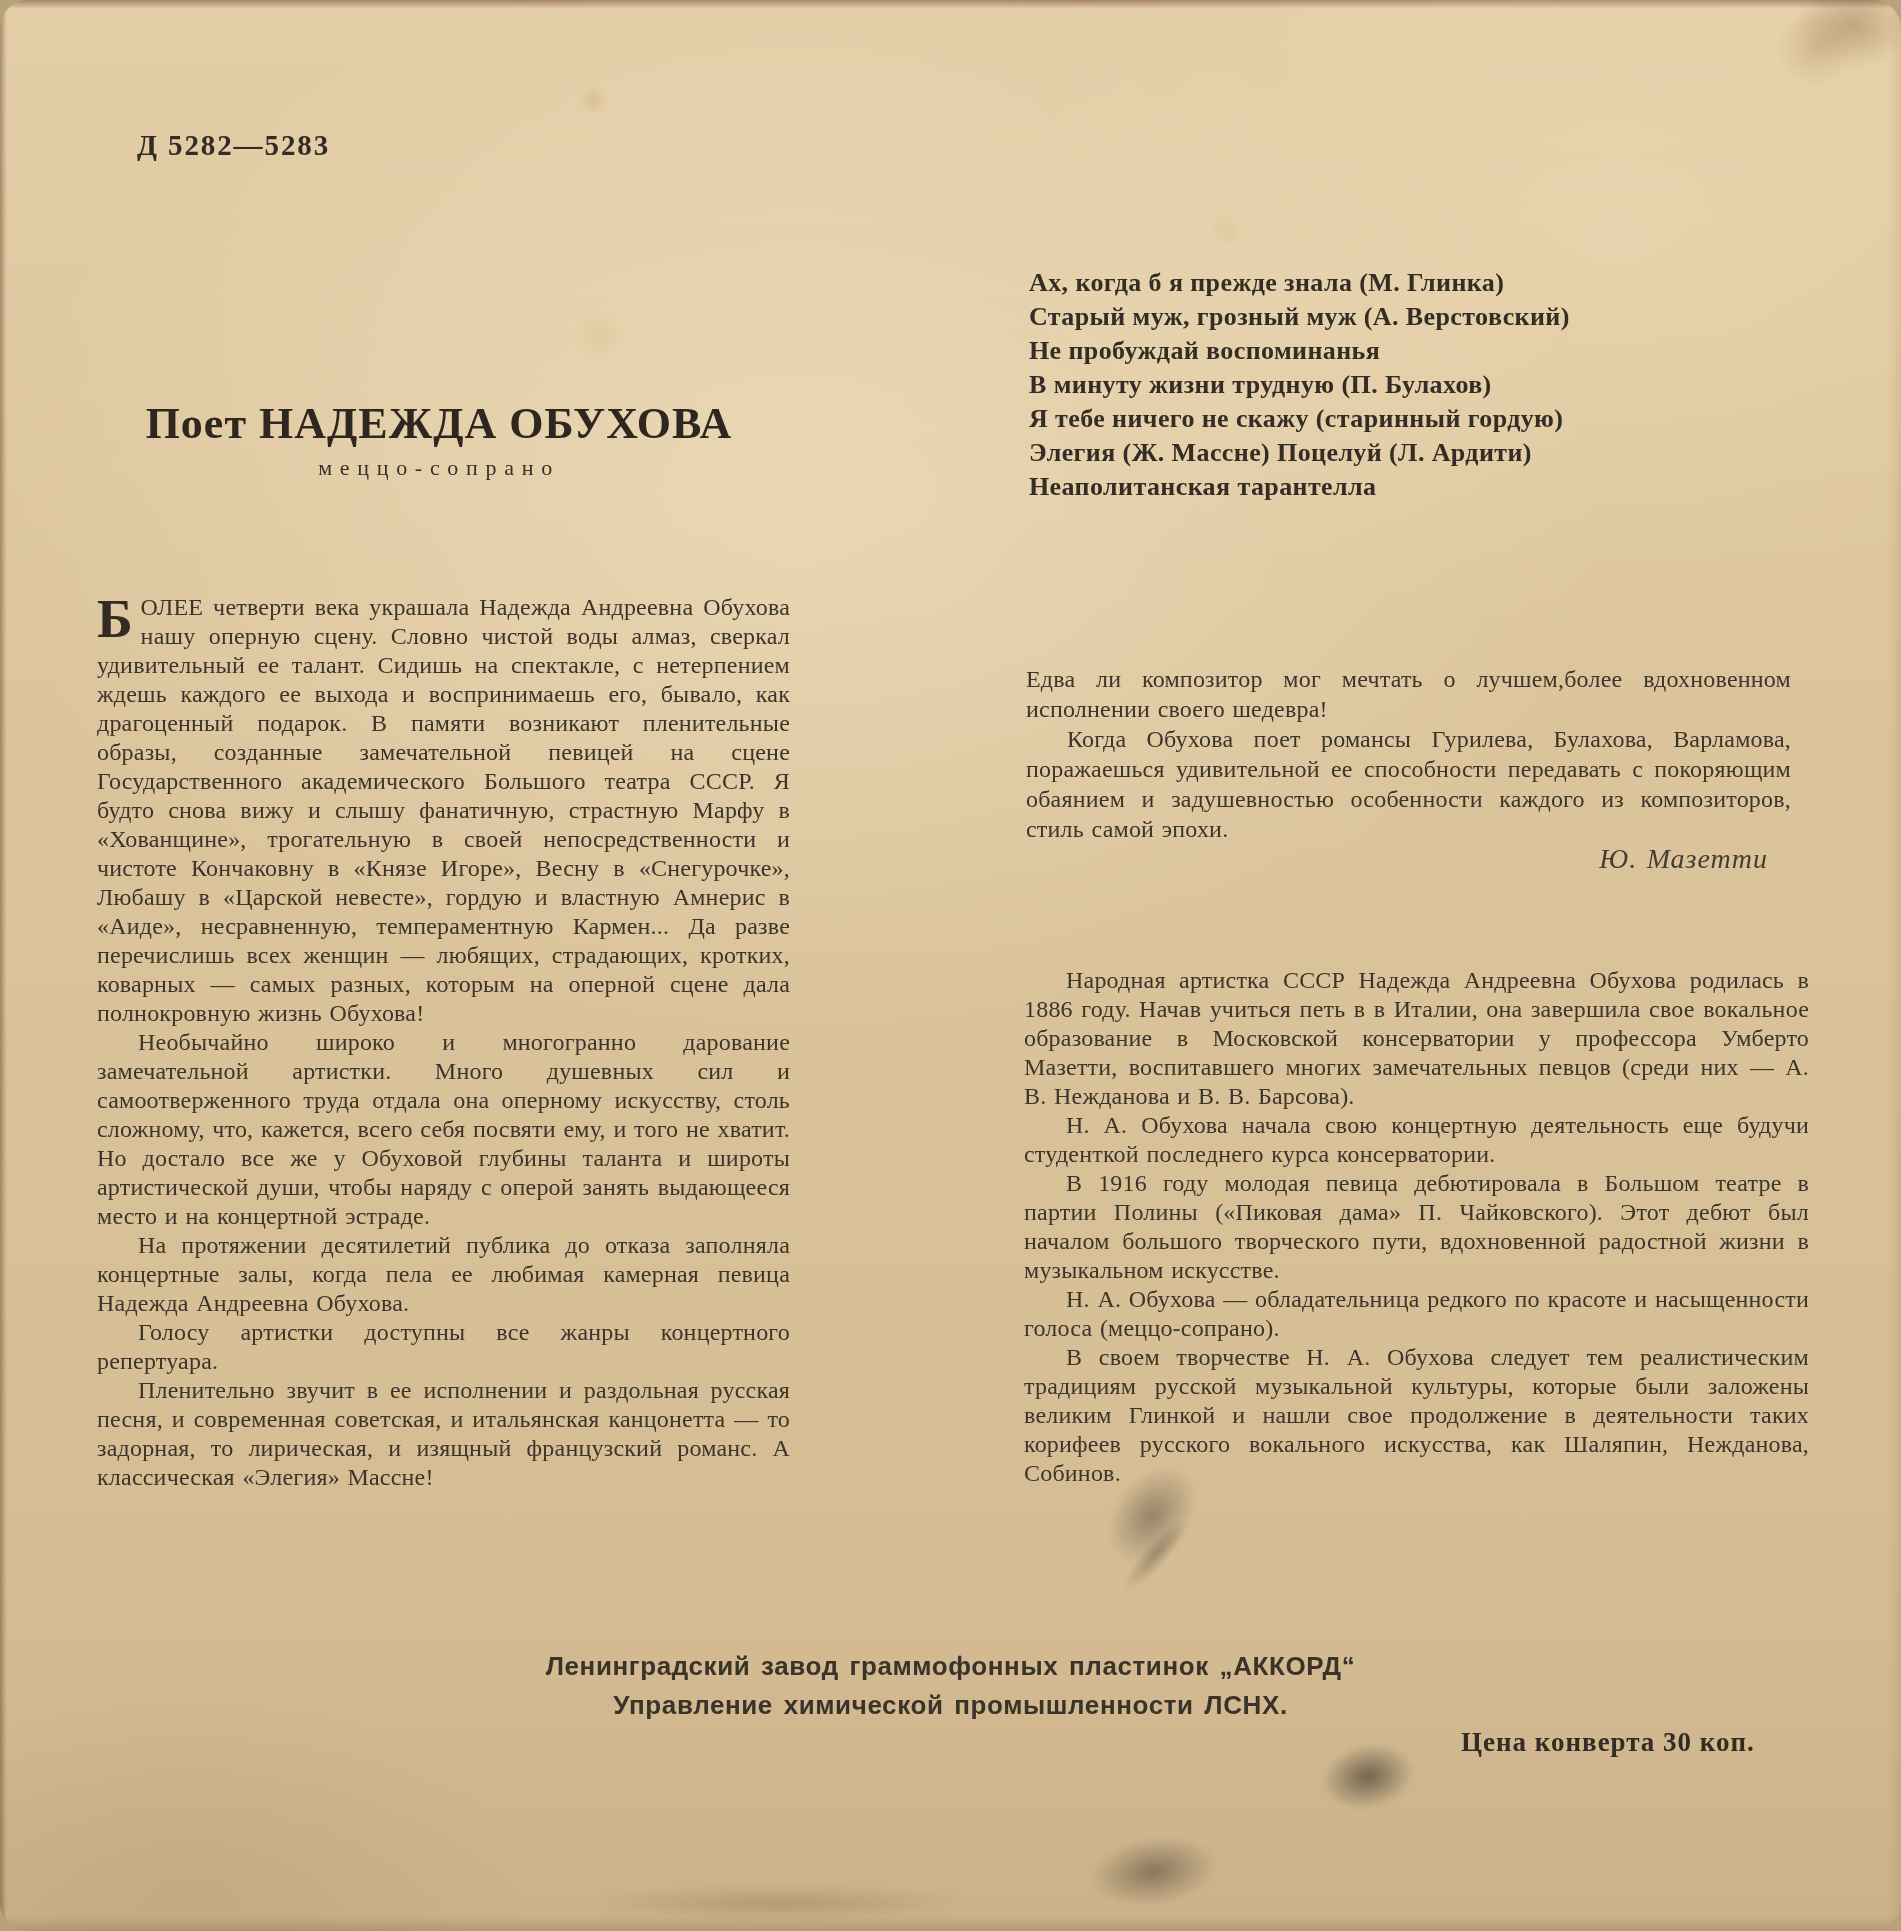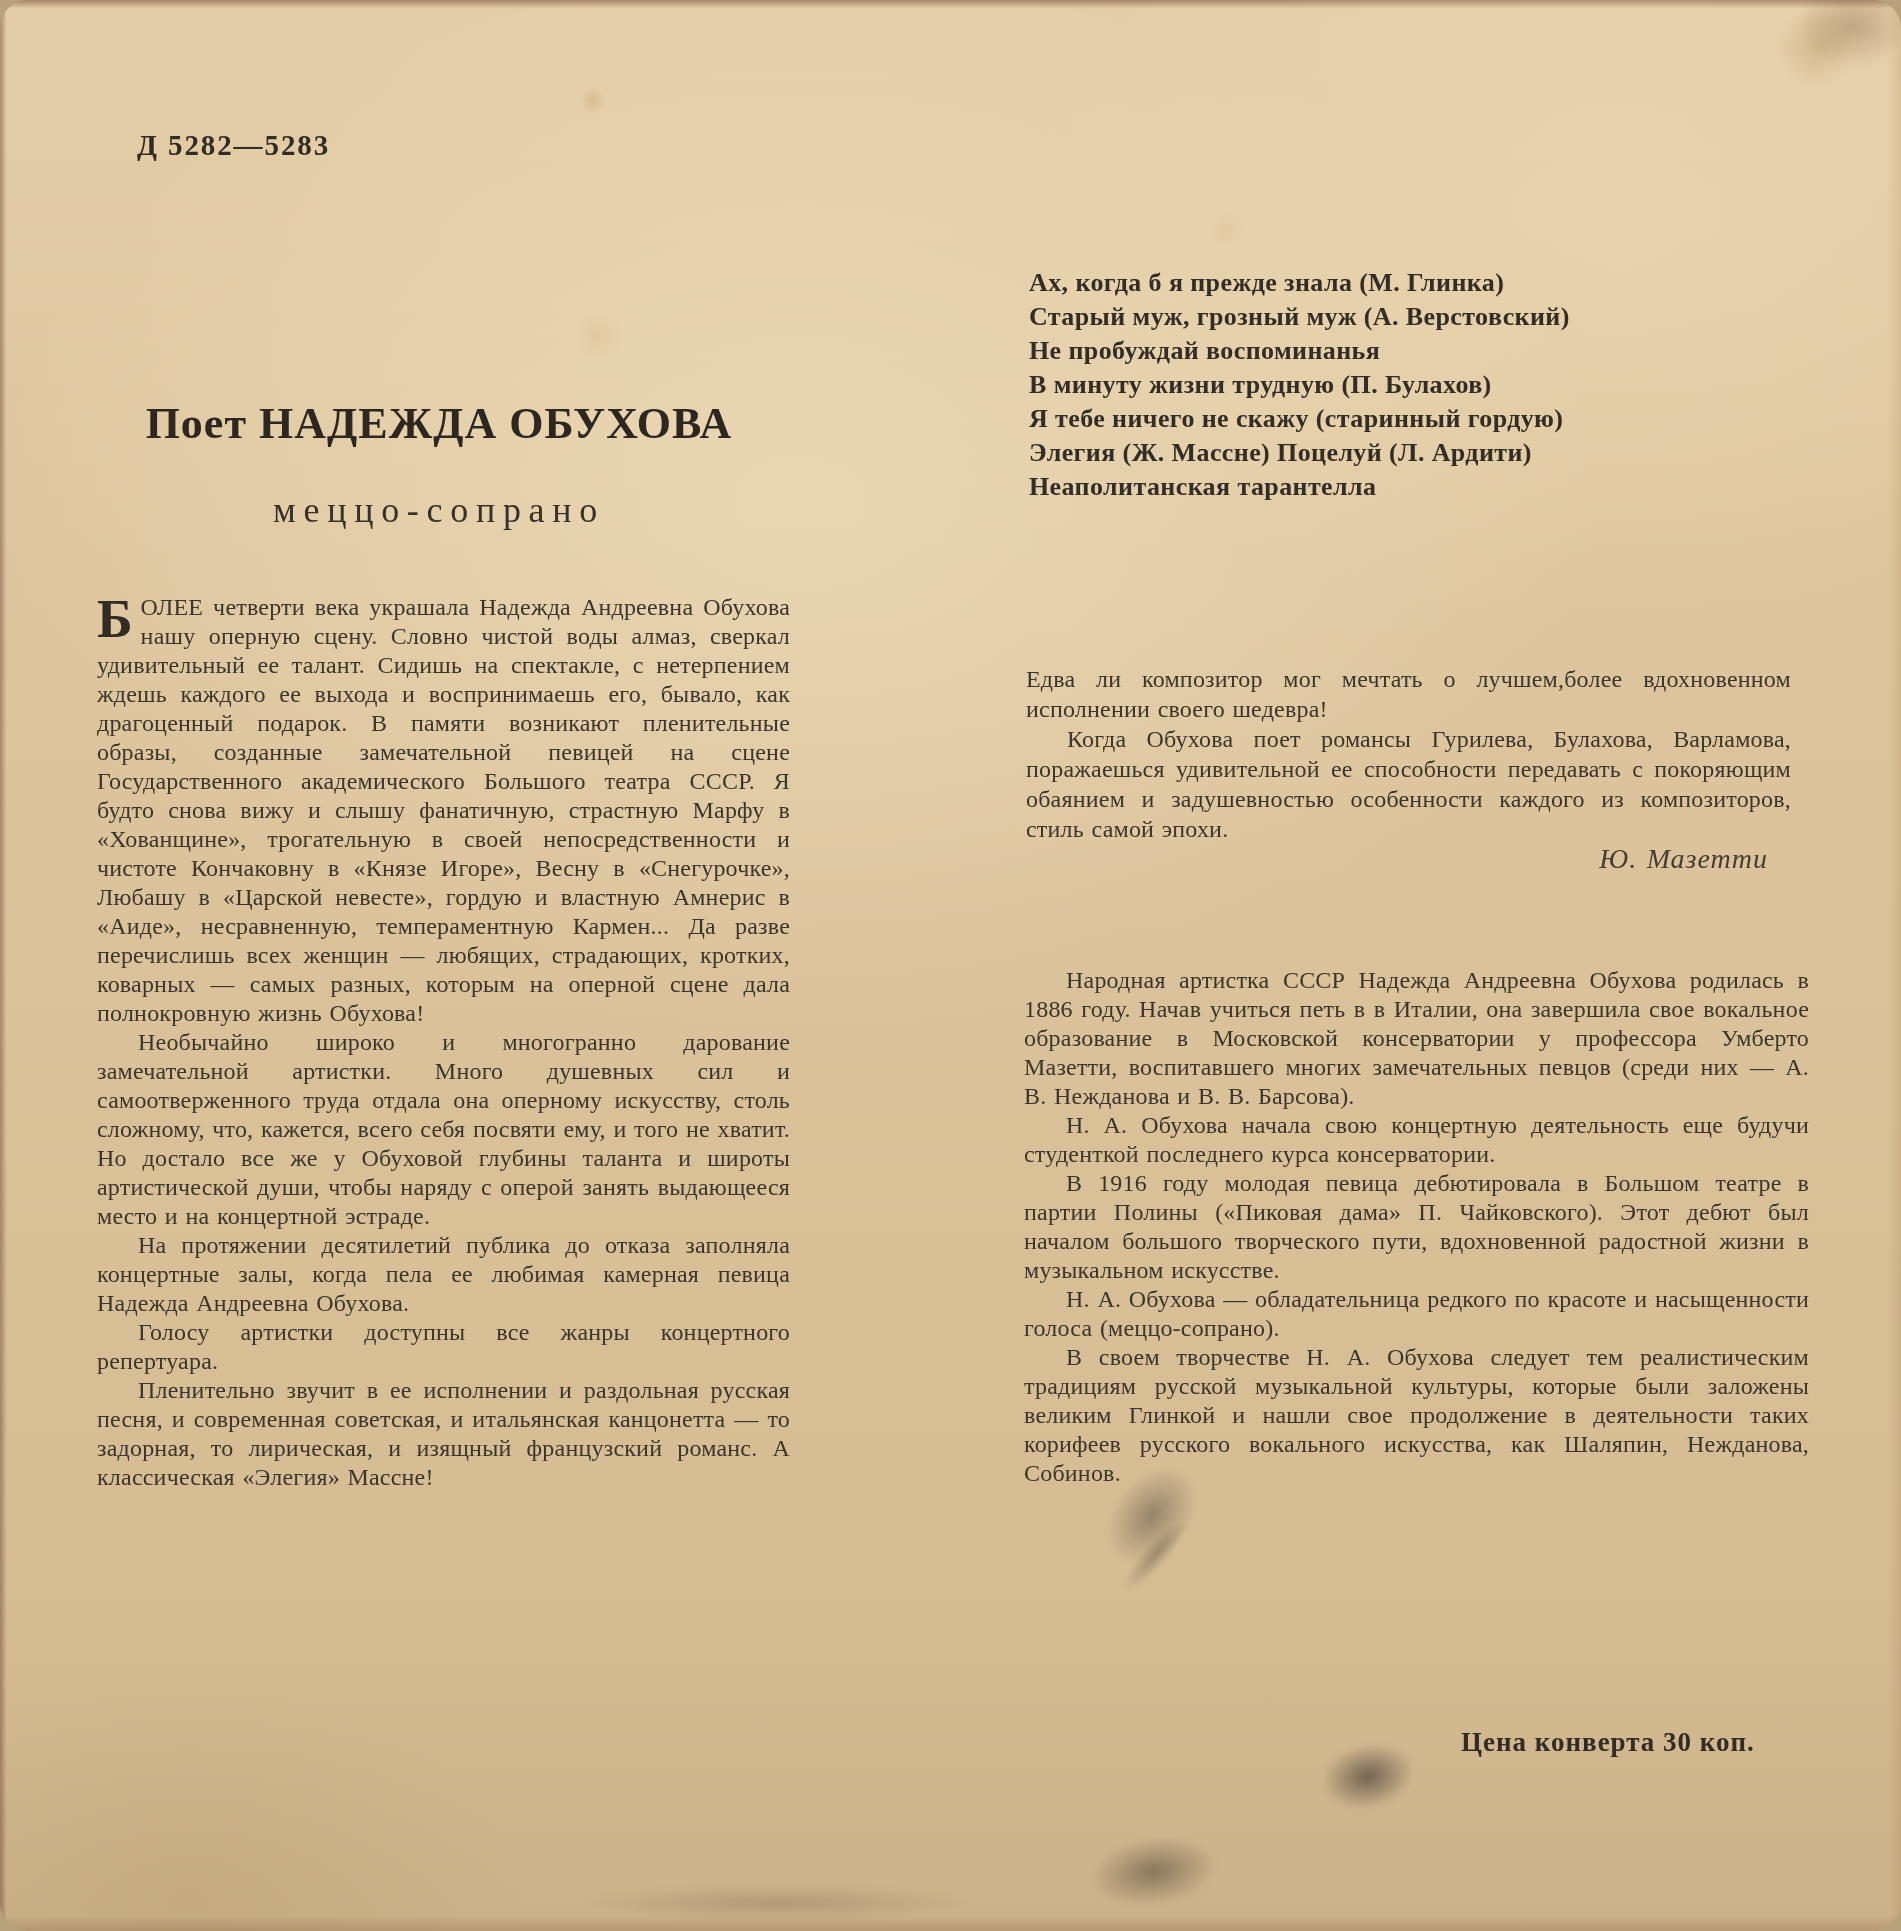--- a/index.html
+++ b/index.html
@@ -30,21 +30,21 @@
   .catalog{
     left:137px;top:129px;
     font-size:29px;font-weight:bold;letter-spacing:1.9px;color:#332c24;
   }
   .title-block{left:104px;top:398px;width:670px;text-align:center;}
   .title{
     font-size:44px;font-weight:bold;letter-spacing:1px;color:#2e2720;
     white-space:nowrap;
   }
   .subtitle{
-    margin-top:40px;font-size:36px;letter-spacing:7.7px;color:#38312a;
+    margin-top:6px;font-size:22px;letter-spacing:7.7px;color:#38312a;
   }
   .tracklist{
     left:1029px;top:266px;width:792px;
     font-size:26px;font-weight:bold;line-height:34px;
     letter-spacing:0.4px;color:#332d25;
   }
   .essay{
     left:97px;top:593px;width:693px;
     font-size:24px;line-height:29px;
     text-align:justify;letter-spacing:0.2px;word-spacing:1.4px;
@@ -139,20 +139,24 @@
   </div>
 
   <div class="abs bio">
     <p class="indent">Народная артистка СССР Надежда Андреевна Обухова родилась в 1886 году. Начав учиться петь в в Италии, она завершила свое вокальное образование в Московской консерватории у профессора Умберто Мазетти, воспитавшего многих замечательных певцов (среди них — А. В. Нежданова и В. В. Барсова).</p>
     <p class="indent">Н. А. Обухова начала свою концертную деятельность еще будучи студенткой последнего курса консерватории.</p>
     <p class="indent">В 1916 году молодая певица дебютировала в Большом театре в партии Полины («Пиковая дама» П. Чайковского). Этот дебют был началом большого творческого пути, вдохновенной радостной жизни в музыкальном искусстве.</p>
     <p class="indent">Н. А. Обухова — обладательница редкого по красоте и насыщенности голоса (меццо-сопрано).</p>
     <p class="indent">В своем творчестве Н. А. Обухова следует тем реалистическим традициям русской музыкальной культуры, которые были заложены великим Глинкой и нашли свое продолжение в деятельности таких корифеев русского вокального искусства, как Шаляпин, Нежданова, Собинов.</p>
   </div>
 
+  <div class="abs footer">
+    <div>Ленинградский завод граммофонных пластинок „АККОРД“</div>
+    <div>Управление химической промышленности ЛСНХ.</div>
+  </div>
 
   <div class="abs price">Цена конверта 30 коп.</div>
 
   <div class="smudge s1"></div>
   <div class="smudge s6"></div>
   <div class="smudge s2"></div>
   <div class="smudge s3"></div>
   <div class="smudge s4"></div>
   <div class="smudge s5"></div>
 

